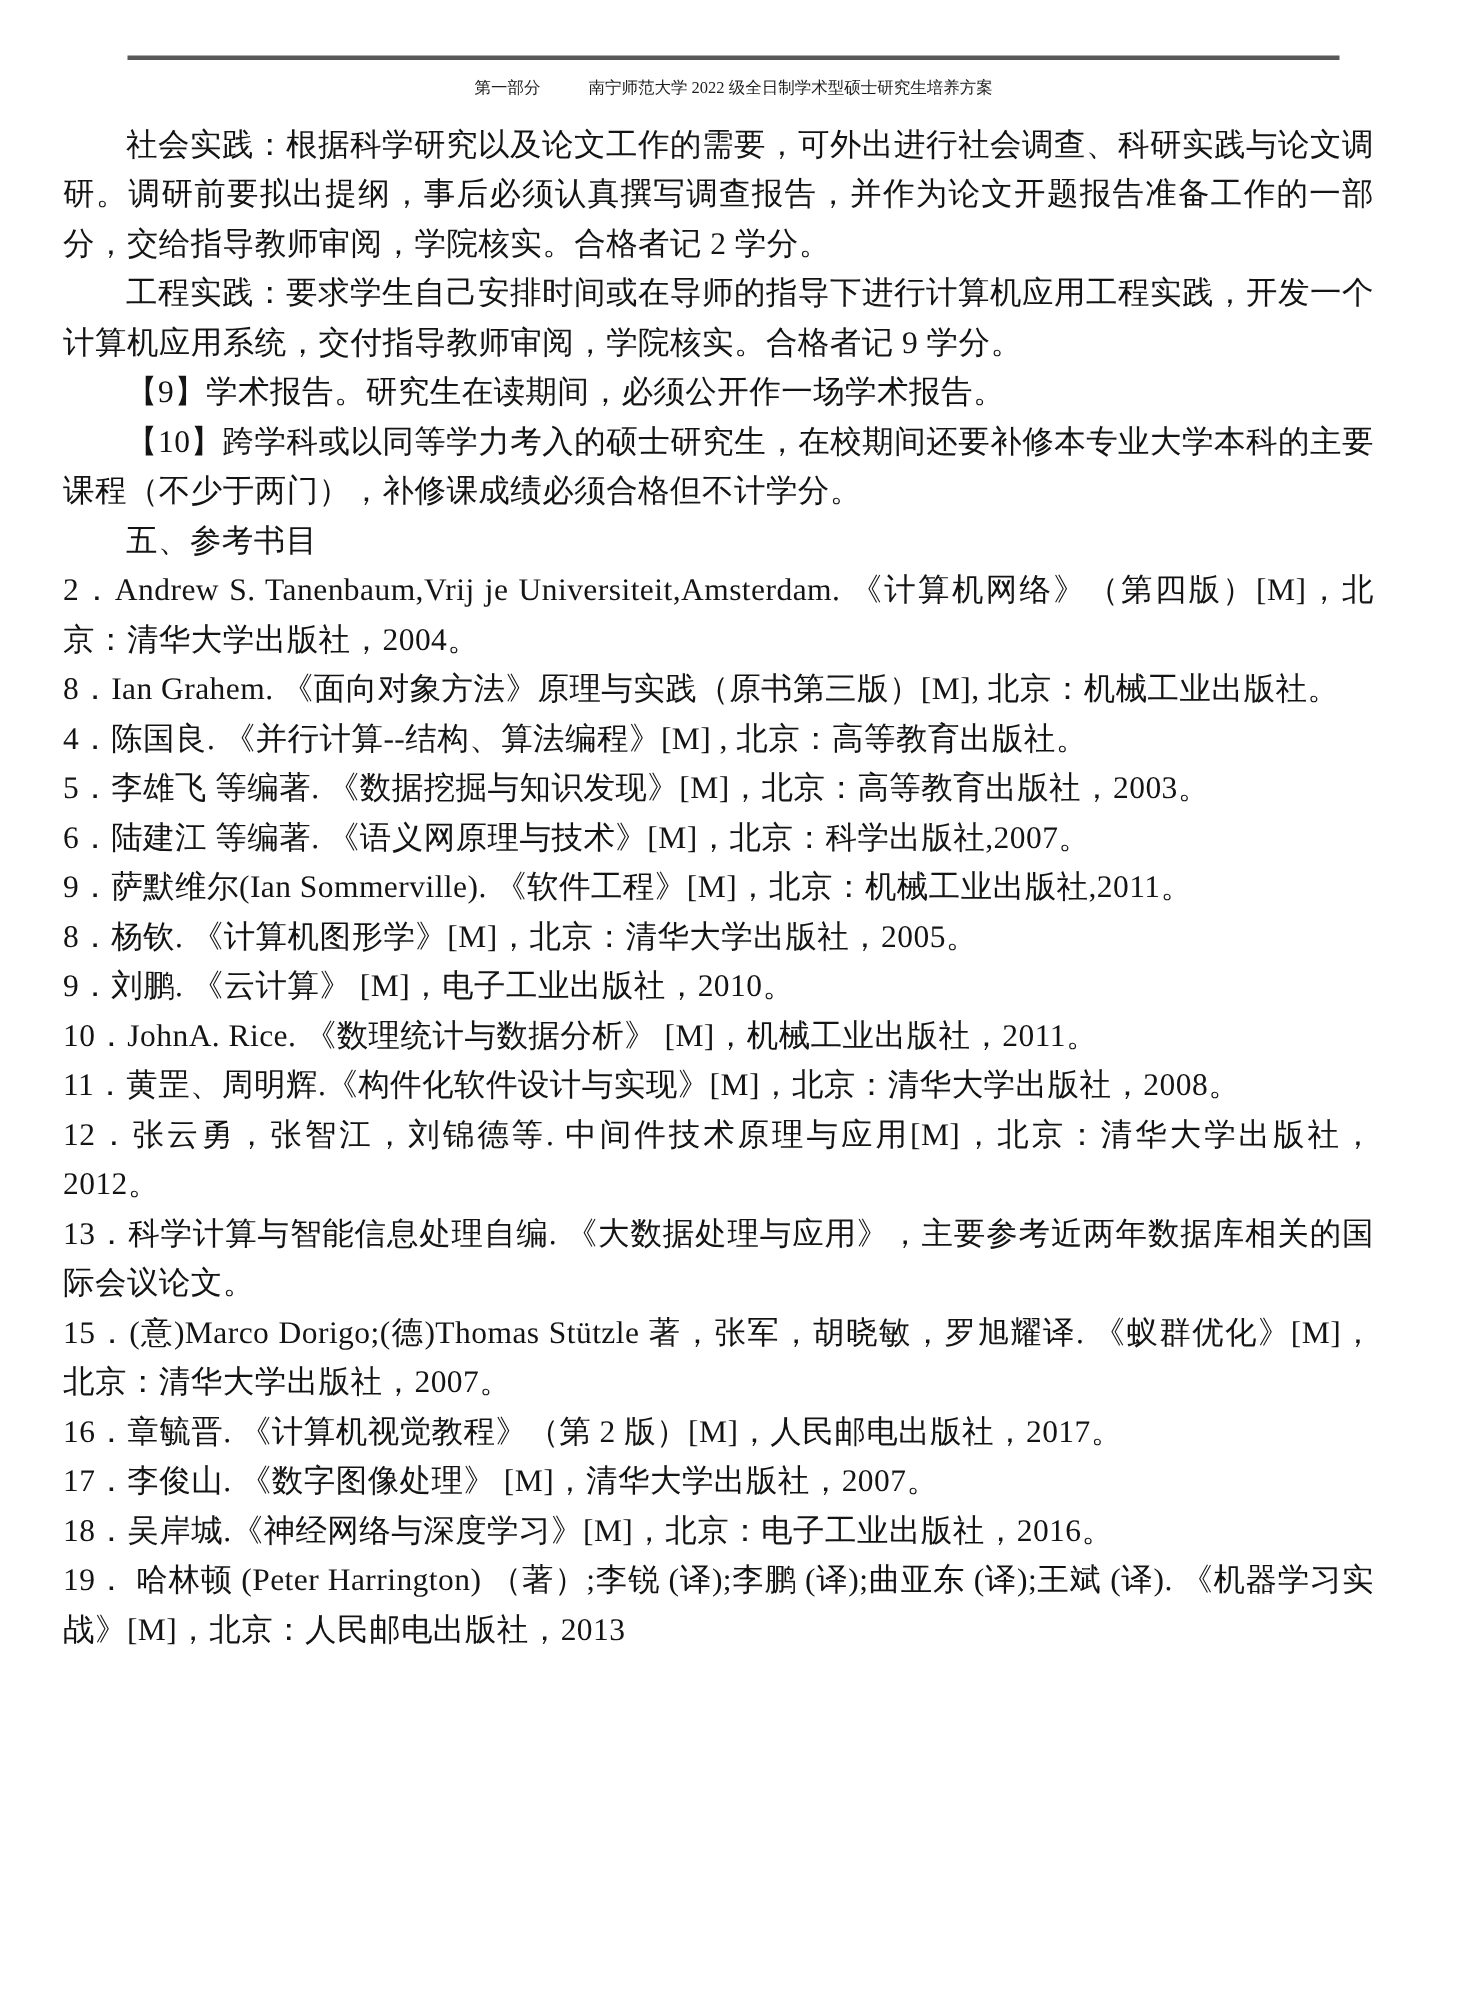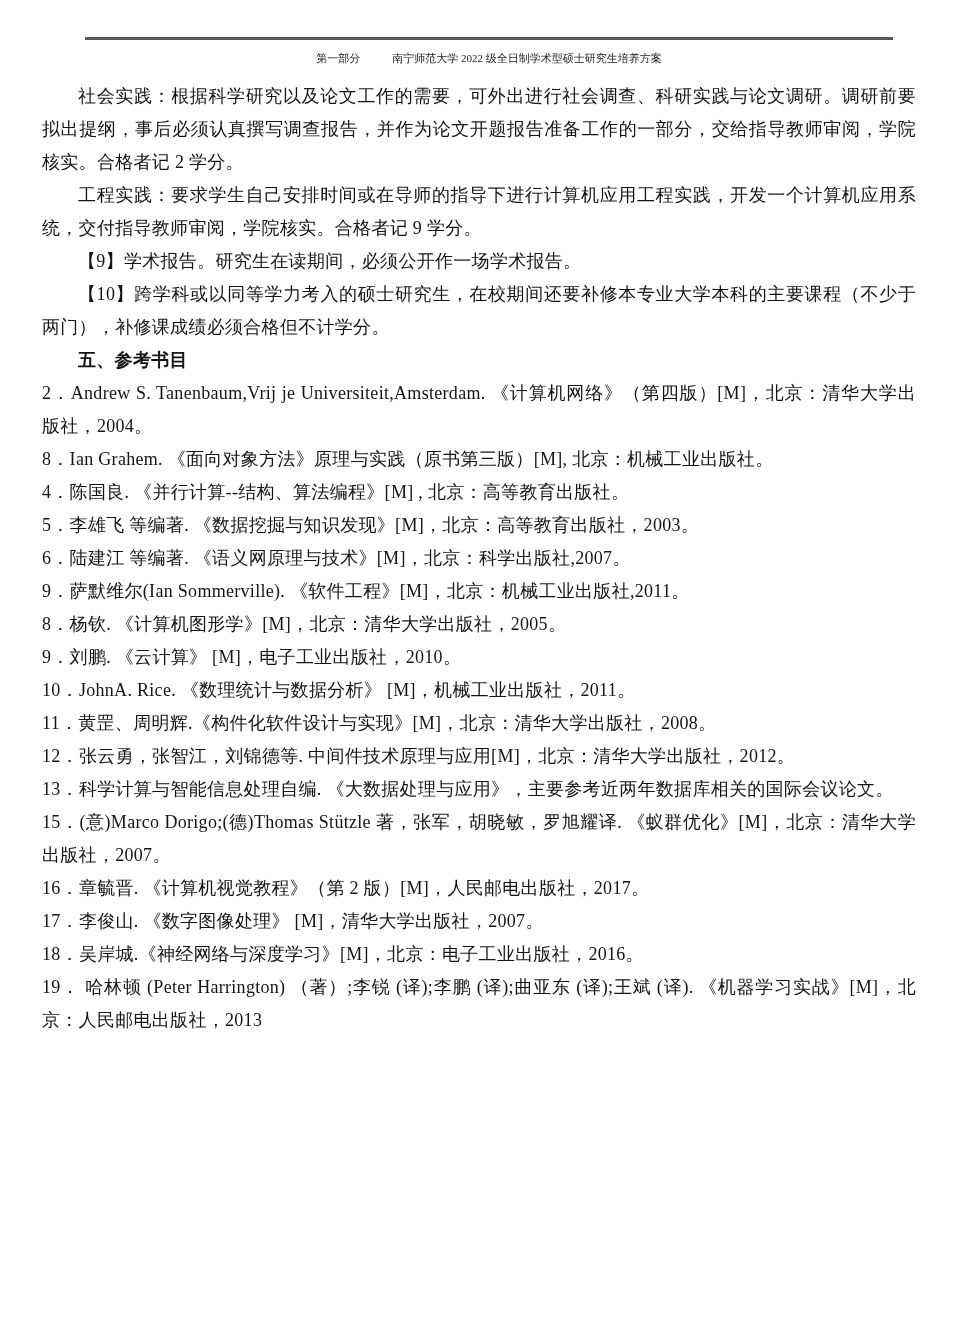--- a/index.html
+++ b/index.html
@@ -41,34 +41,34 @@
     left: 85px;
     width: 808px;
     height: 3px;
     background: #585858;
   }
   .content {
     position: absolute;
     top: 80px;
     left: 42px;
     width: 874px;
-    font-size: 18px;
+    font-size: 21px;
     line-height: 33px;
     text-align: justify;
     letter-spacing: 0.3px;
   }
   .content p {
     margin: 0;
   }
   p.indent {
     text-indent: 2em;
   }
   p.heading {
     text-indent: 2em;
-    font-weight: bold;
+    font-weight: normal;
   }
 </style>
 </head>
 <body>
 
 <div class="page">
 
   <div class="header">
     <span>第一部分</span><span class="gap"></span><span>南宁师范大学 2022 级全日制学术型硕士研究生培养方案</span>
   </div>

